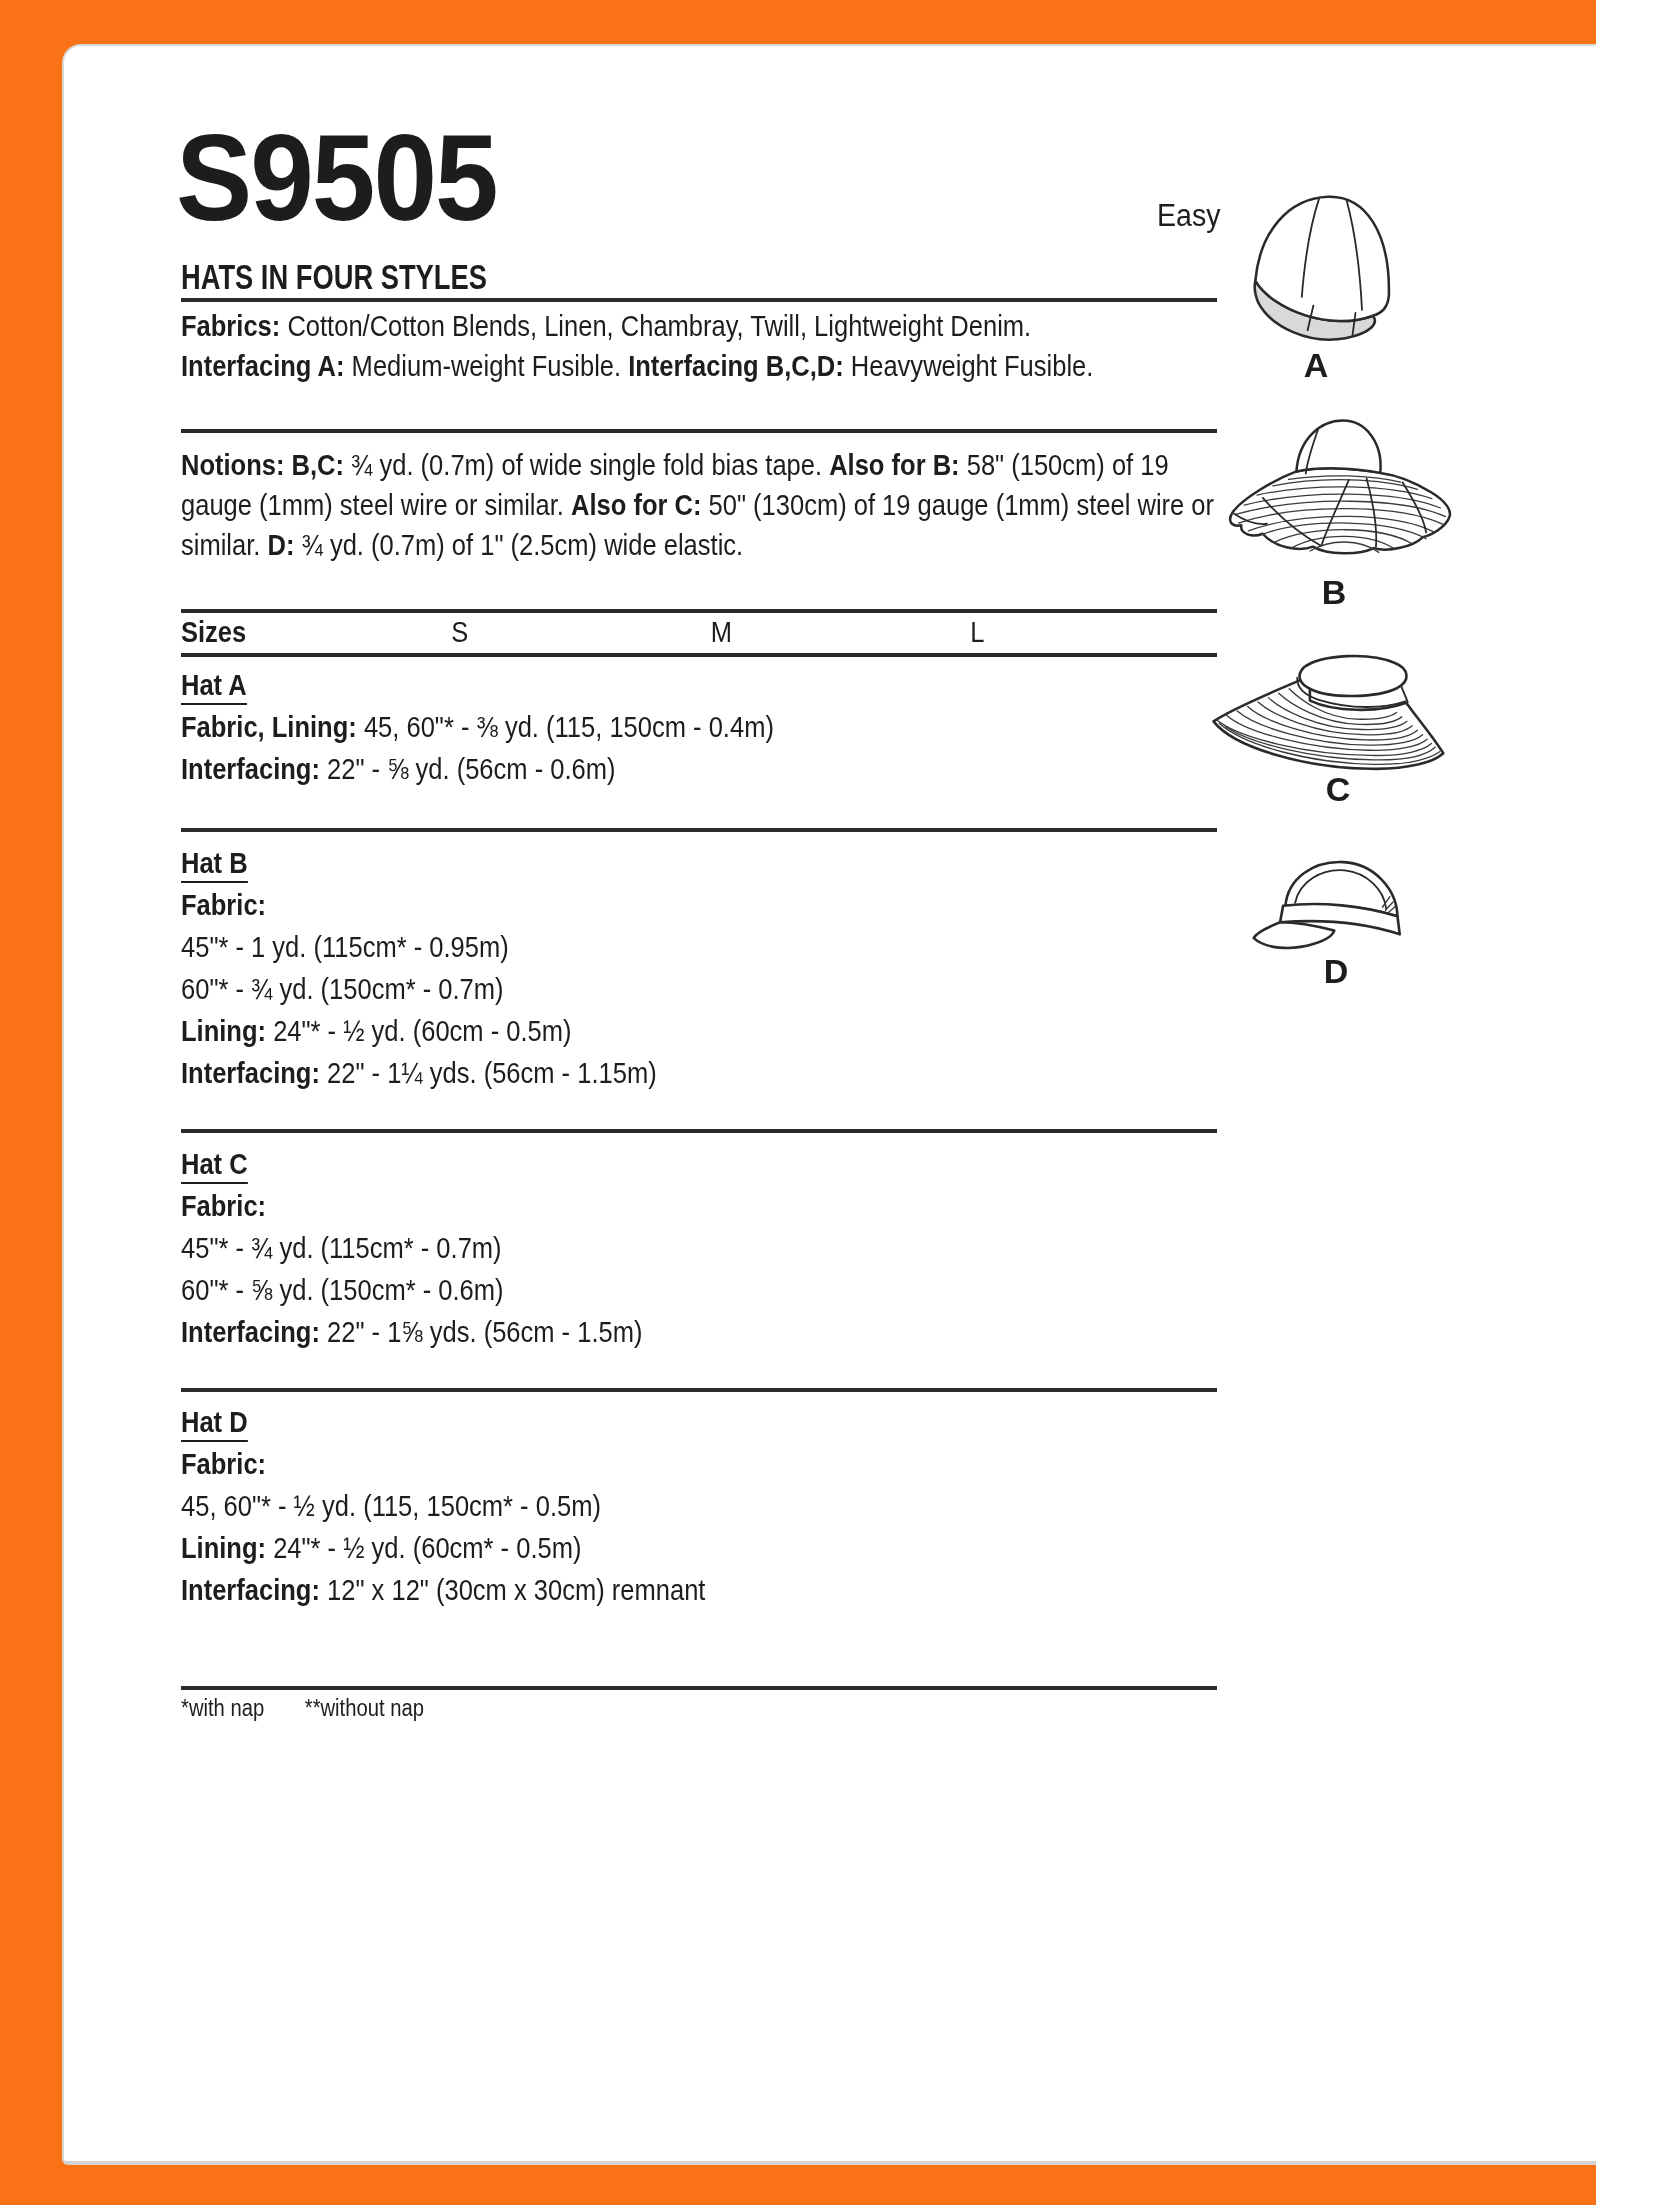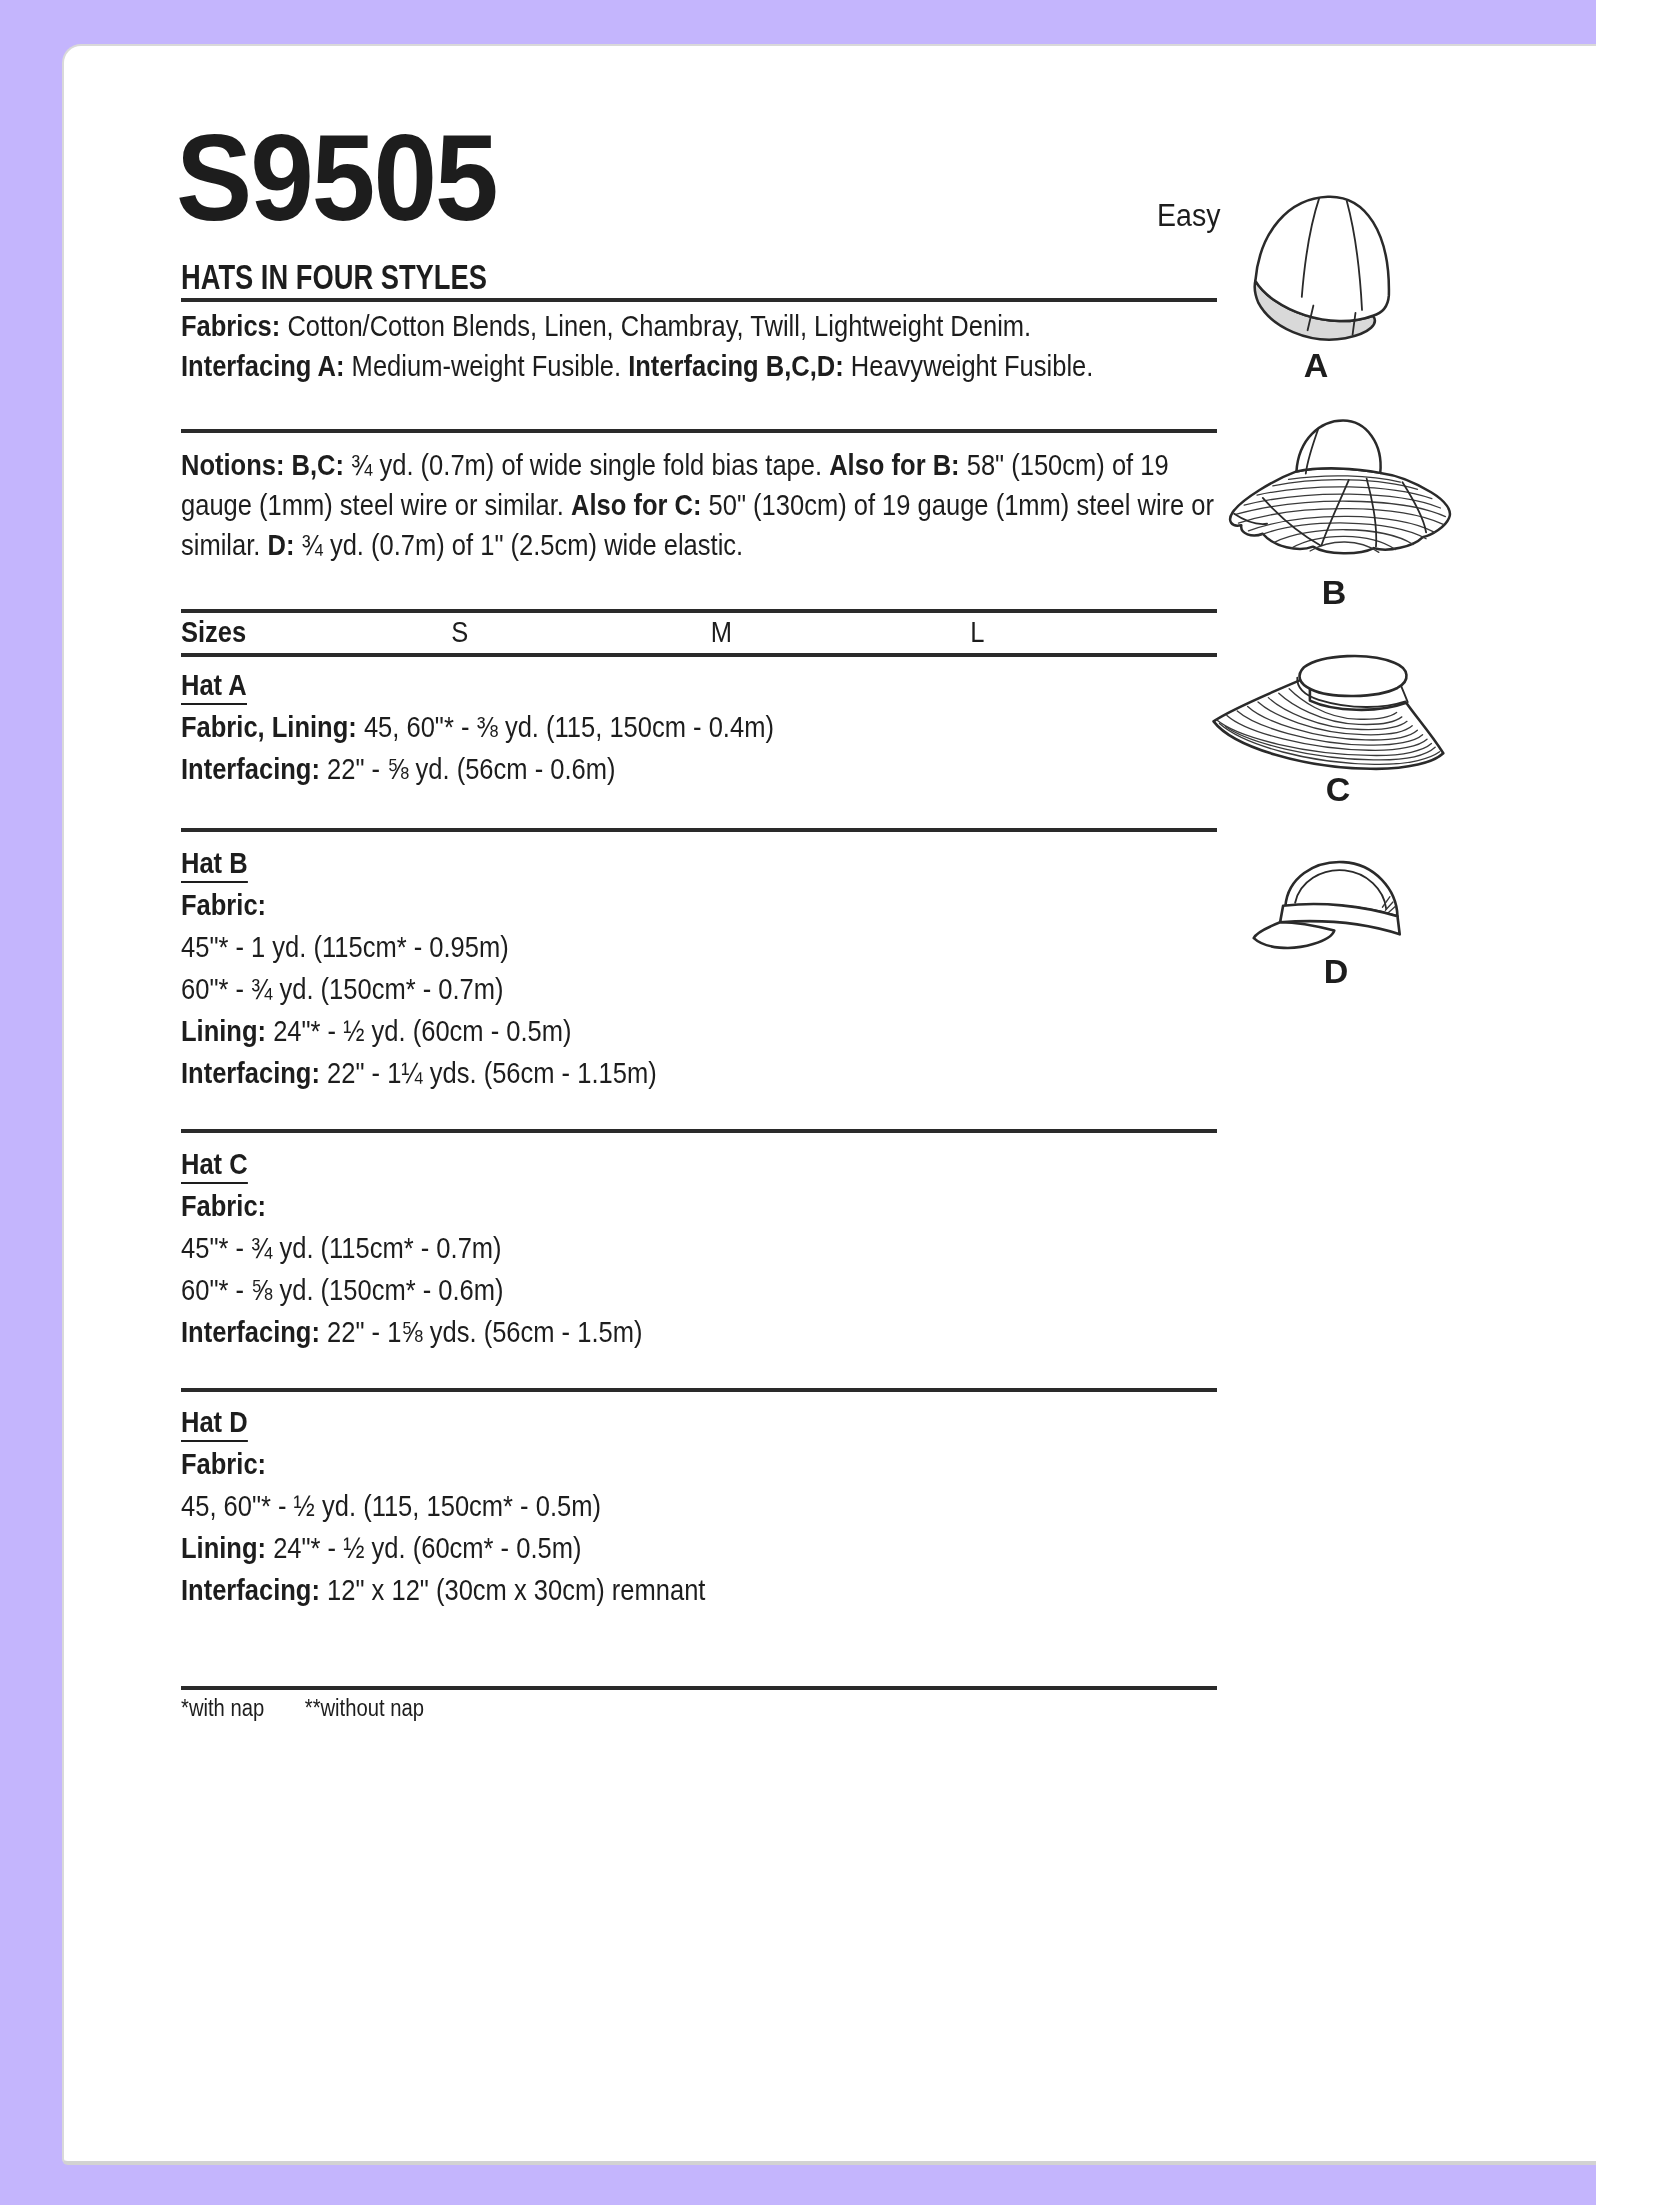--- a/index.html
+++ b/index.html
@@ -1,16 +1,16 @@
 <!DOCTYPE html>
 <html style="font-size:11.8px"><head>
 <meta charset="utf-8">
 <style>
   html,body{margin:0;padding:0;background:#ffffff;}
-  #canvas{position:relative;width:1596px;height:2205px;background:#c4b5fd;overflow:hidden;
+  #canvas{position:relative;width:1596px;height:2205px;background:#f97316;overflow:hidden;
           font-family:"Liberation Sans",sans-serif;color:#1d1d1d;}
   .envelope{position:absolute;left:62px;top:44px;width:1539px;height:2115px;
             border:2.2px solid #d9d9d9;border-bottom:4.4px solid #d2d2d2;
             border-radius:19px 5.9px 5.9px 5.9px;background:#ffffff;}
   .t{position:absolute;white-space:nowrap;}
   .cond{transform:scaleX(0.88);transform-origin:0 0;width:1176px;}
   .wrap{white-space:normal;}
   .b{font-weight:700;}
   .code{left:176px;top:116px;font-size:123px;font-weight:700;letter-spacing:-2.2px;
         transform:scaleX(0.93);transform-origin:0 0;line-height:1;}

